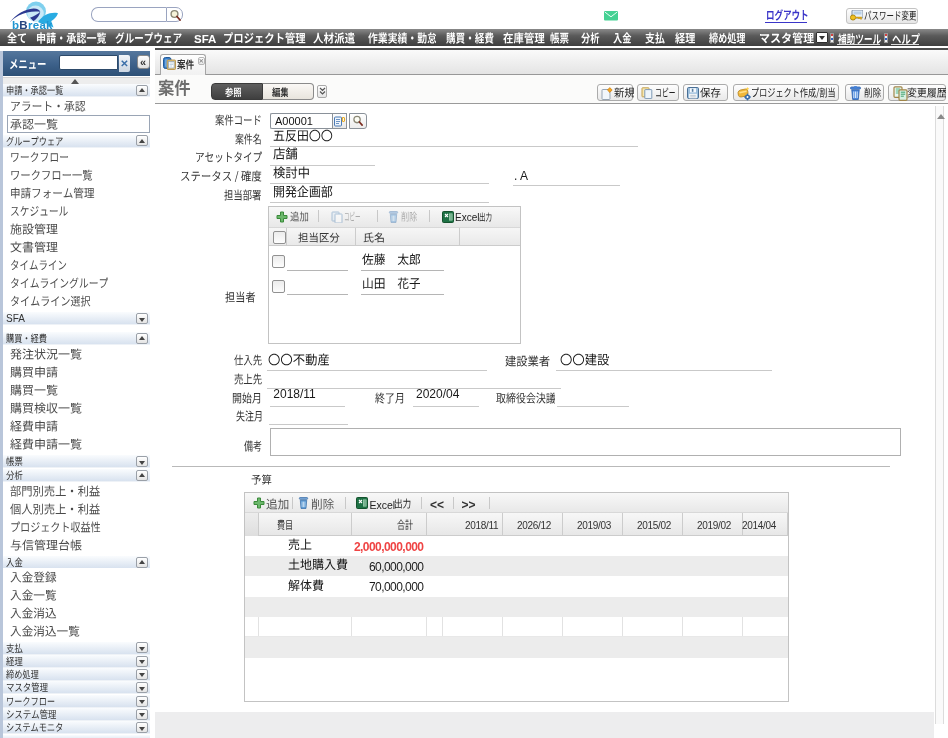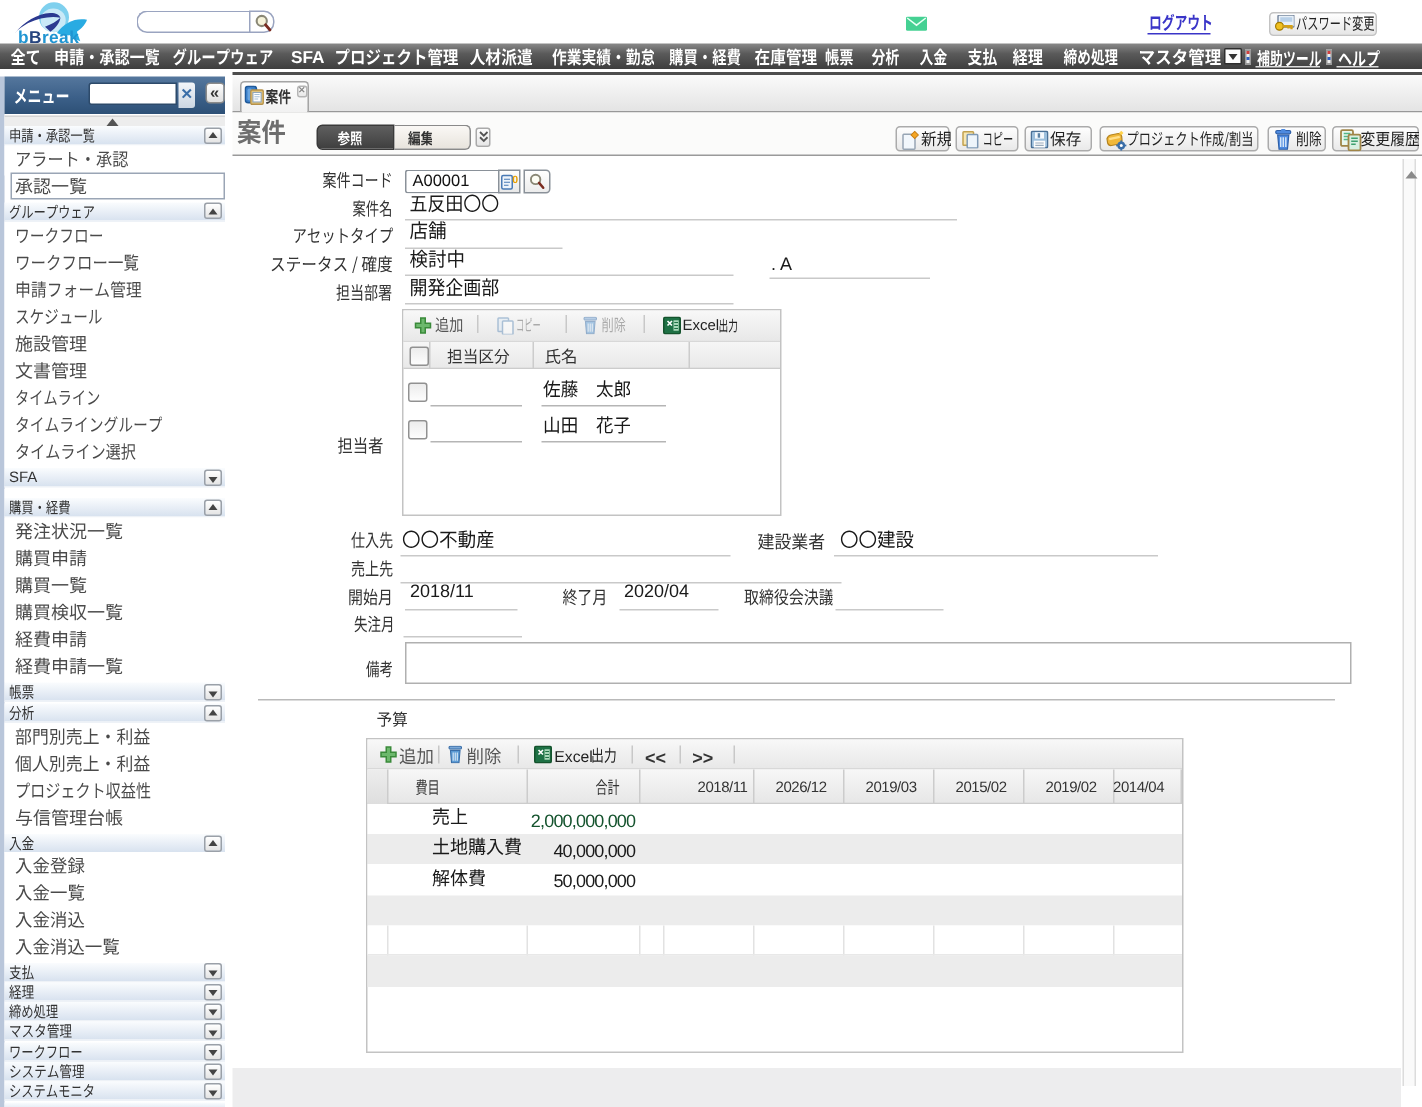--- a/index.html
+++ b/index.html
@@ -1357,41 +1357,41 @@
     <div class="lt" style="font-size:10px;color:#333;font-weight:normal;font-family:'Liberation Sans',sans-serif;line-height:10px;letter-spacing:-0.3px;left:697px;top:520.8px">2019/02</div>
     <div style="position:absolute;left:742px;top:512.5px;width:1px;height:23.3px;background:#ccc"></div>
     <div class="lt" style="font-size:10px;color:#333;font-weight:normal;font-family:'Liberation Sans',sans-serif;line-height:10px;letter-spacing:-0.3px;left:742px;top:520.8px">2014/04</div>
     <div style="position:absolute;left:245px;top:535.8px;width:543px;height:20.3px;background:#fff"></div>
     <svg class="jt " style="left:288.0px;top:537.9px" width="24.0" height="12.5" viewBox="0 0 2000 1000" preserveAspectRatio="none" fill="#1a1a1a">
       <g transform="translate(0 880)">
         <use href="#g117"></use>
         <use href="#g118" x="1000"></use>
       </g>
     </svg>
-    <div class="lt" style="font-size:12px;color:#14532d;font-weight:normal;font-family:'Liberation Sans',sans-serif;line-height:12px;letter-spacing:-0.55px;right:524.5px;top:540.8px">2,000,000,000</div>
+    <div class="lt" style="font-size:12px;color:#ef4444;font-weight:bold;font-family:'Liberation Sans',sans-serif;line-height:12px;letter-spacing:-0.55px;right:524.5px;top:540.8px">2,000,000,000</div>
     <div style="position:absolute;left:245px;top:556.1px;width:543px;height:20.3px;background:#ececec"></div>
     <svg class="jt " style="left:288.0px;top:558.2px" width="60.0" height="12.5" viewBox="0 0 5000 1000" preserveAspectRatio="none" fill="#1a1a1a">
       <g transform="translate(0 880)">
         <use href="#g224"></use>
         <use href="#g225" x="1000"></use>
         <use href="#g100" x="2000"></use>
         <use href="#g127" x="3000"></use>
         <use href="#g103" x="4000"></use>
       </g>
     </svg>
-    <div class="lt" style="font-size:12px;color:#1a1a1a;font-weight:normal;font-family:'Liberation Sans',sans-serif;line-height:12px;letter-spacing:-0.55px;right:524.5px;top:561.1px">40,000,000</div>
+    <div class="lt" style="font-size:12px;color:#1a1a1a;font-weight:normal;font-family:'Liberation Sans',sans-serif;line-height:12px;letter-spacing:-0.55px;right:524.5px;top:561.1px">60,000,000</div>
     <div style="position:absolute;left:245px;top:576.4px;width:543px;height:20.3px;background:#fff"></div>
     <svg class="jt " style="left:288.0px;top:578.5px" width="36.0" height="12.5" viewBox="0 0 3000 1000" preserveAspectRatio="none" fill="#1a1a1a">
       <g transform="translate(0 880)">
         <use href="#g226"></use>
         <use href="#g227" x="1000"></use>
         <use href="#g103" x="2000"></use>
       </g>
     </svg>
-    <div class="lt" style="font-size:12px;color:#1a1a1a;font-weight:normal;font-family:'Liberation Sans',sans-serif;line-height:12px;letter-spacing:-0.55px;right:524.5px;top:581.4px">50,000,000</div>
+    <div class="lt" style="font-size:12px;color:#1a1a1a;font-weight:normal;font-family:'Liberation Sans',sans-serif;line-height:12px;letter-spacing:-0.55px;right:524.5px;top:581.4px">70,000,000</div>
     <div style="position:absolute;left:245px;top:596.7px;width:543px;height:20.3px;background:#ececec"></div>
     <div style="position:absolute;left:245px;top:617px;width:543px;height:20.3px;background:#fff"></div>
     <div style="position:absolute;left:245px;top:637.3px;width:543px;height:20.3px;background:#ececec"></div>
     <div style="position:absolute;left:257.5px;top:617px;width:1px;height:20.3px;background:#e2e2e2"></div>
     <div style="position:absolute;left:350.5px;top:617px;width:1px;height:20.3px;background:#e2e2e2"></div>
     <div style="position:absolute;left:426px;top:617px;width:1px;height:20.3px;background:#e2e2e2"></div>
     <div style="position:absolute;left:442px;top:617px;width:1px;height:20.3px;background:#e2e2e2"></div>
     <div style="position:absolute;left:502px;top:617px;width:1px;height:20.3px;background:#e2e2e2"></div>
     <div style="position:absolute;left:562px;top:617px;width:1px;height:20.3px;background:#e2e2e2"></div>
     <div style="position:absolute;left:622px;top:617px;width:1px;height:20.3px;background:#e2e2e2"></div>

